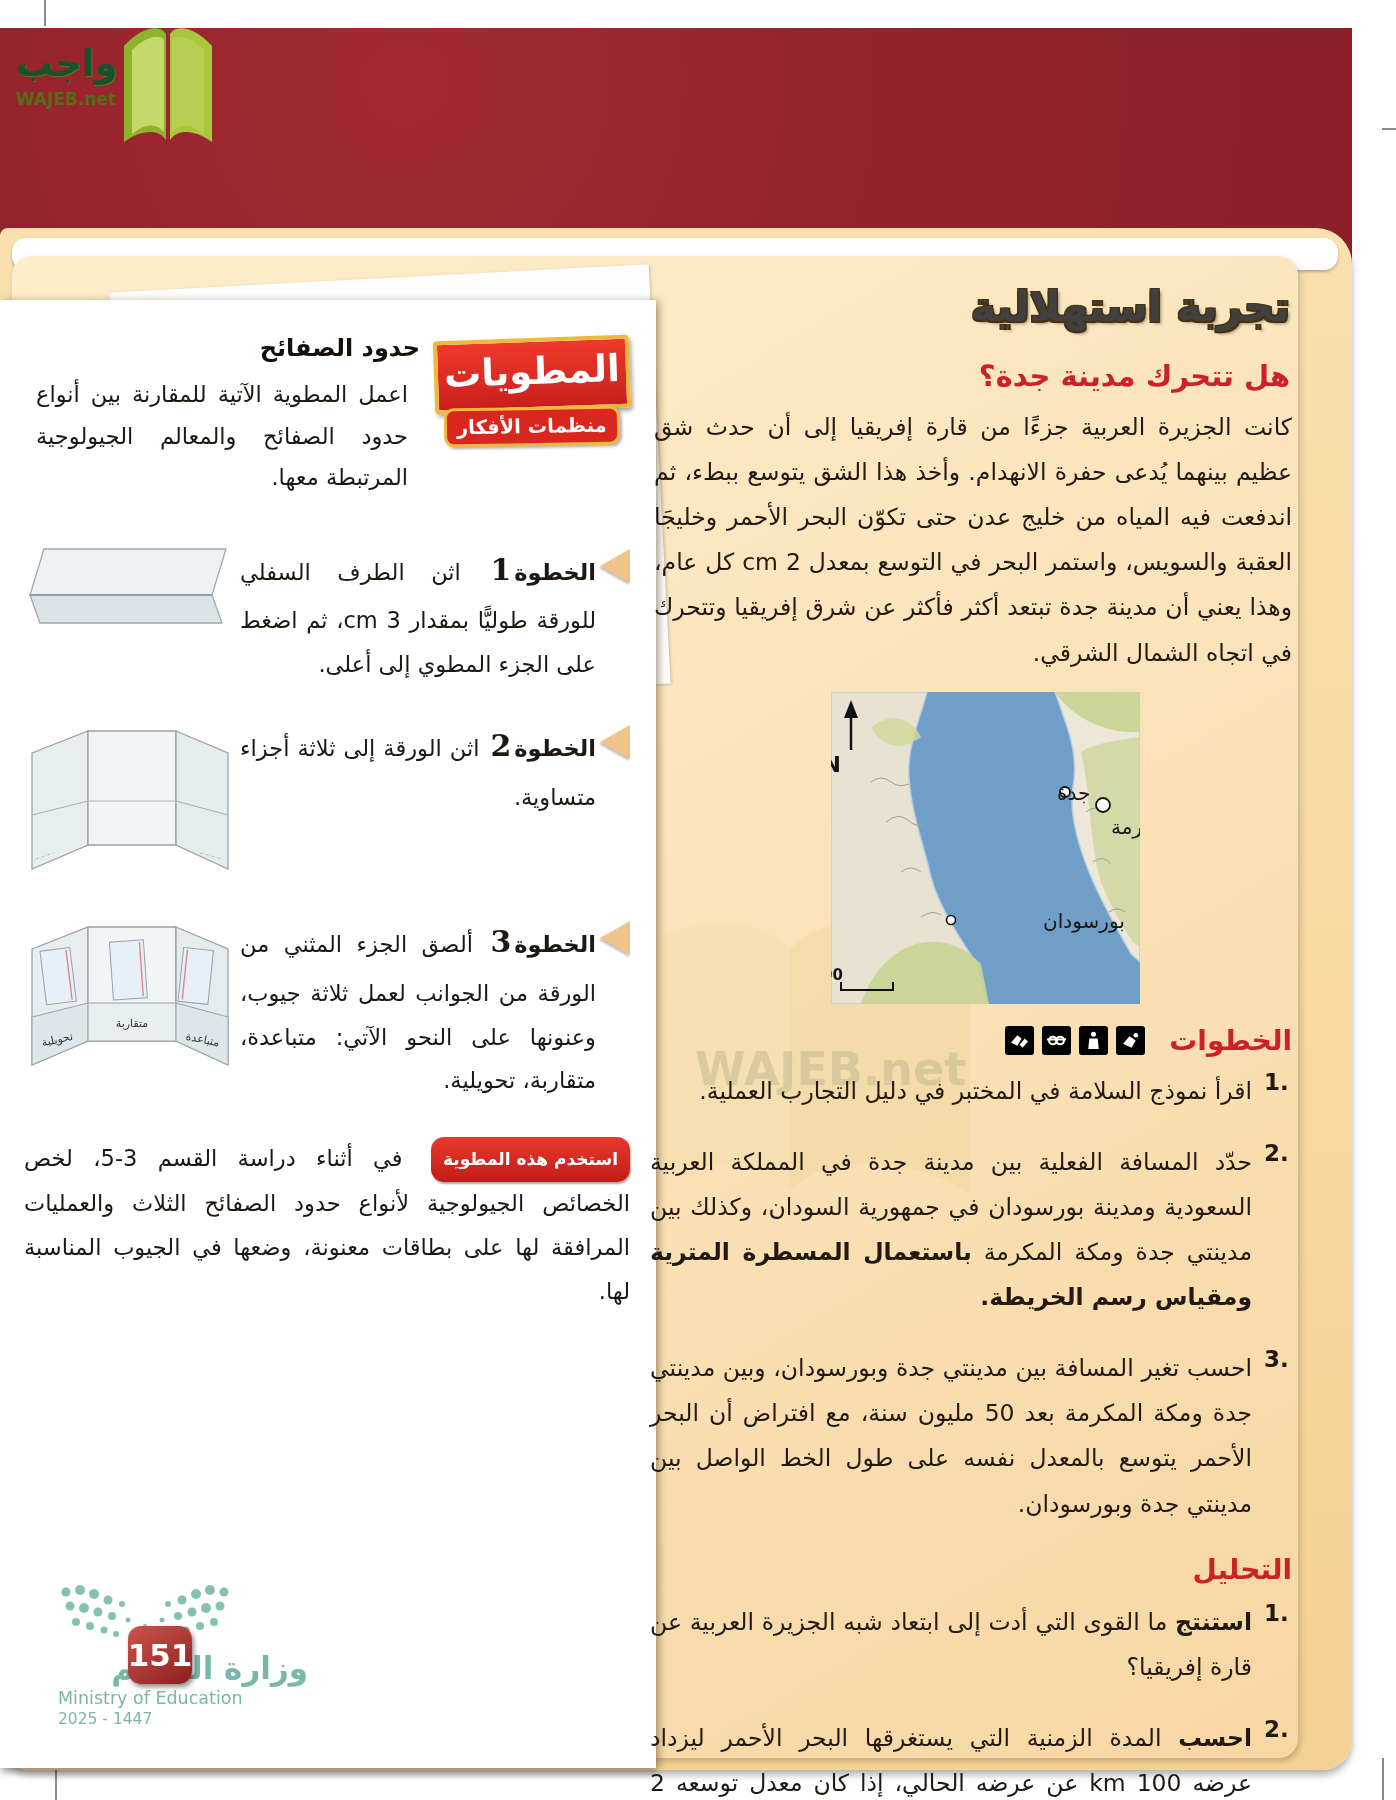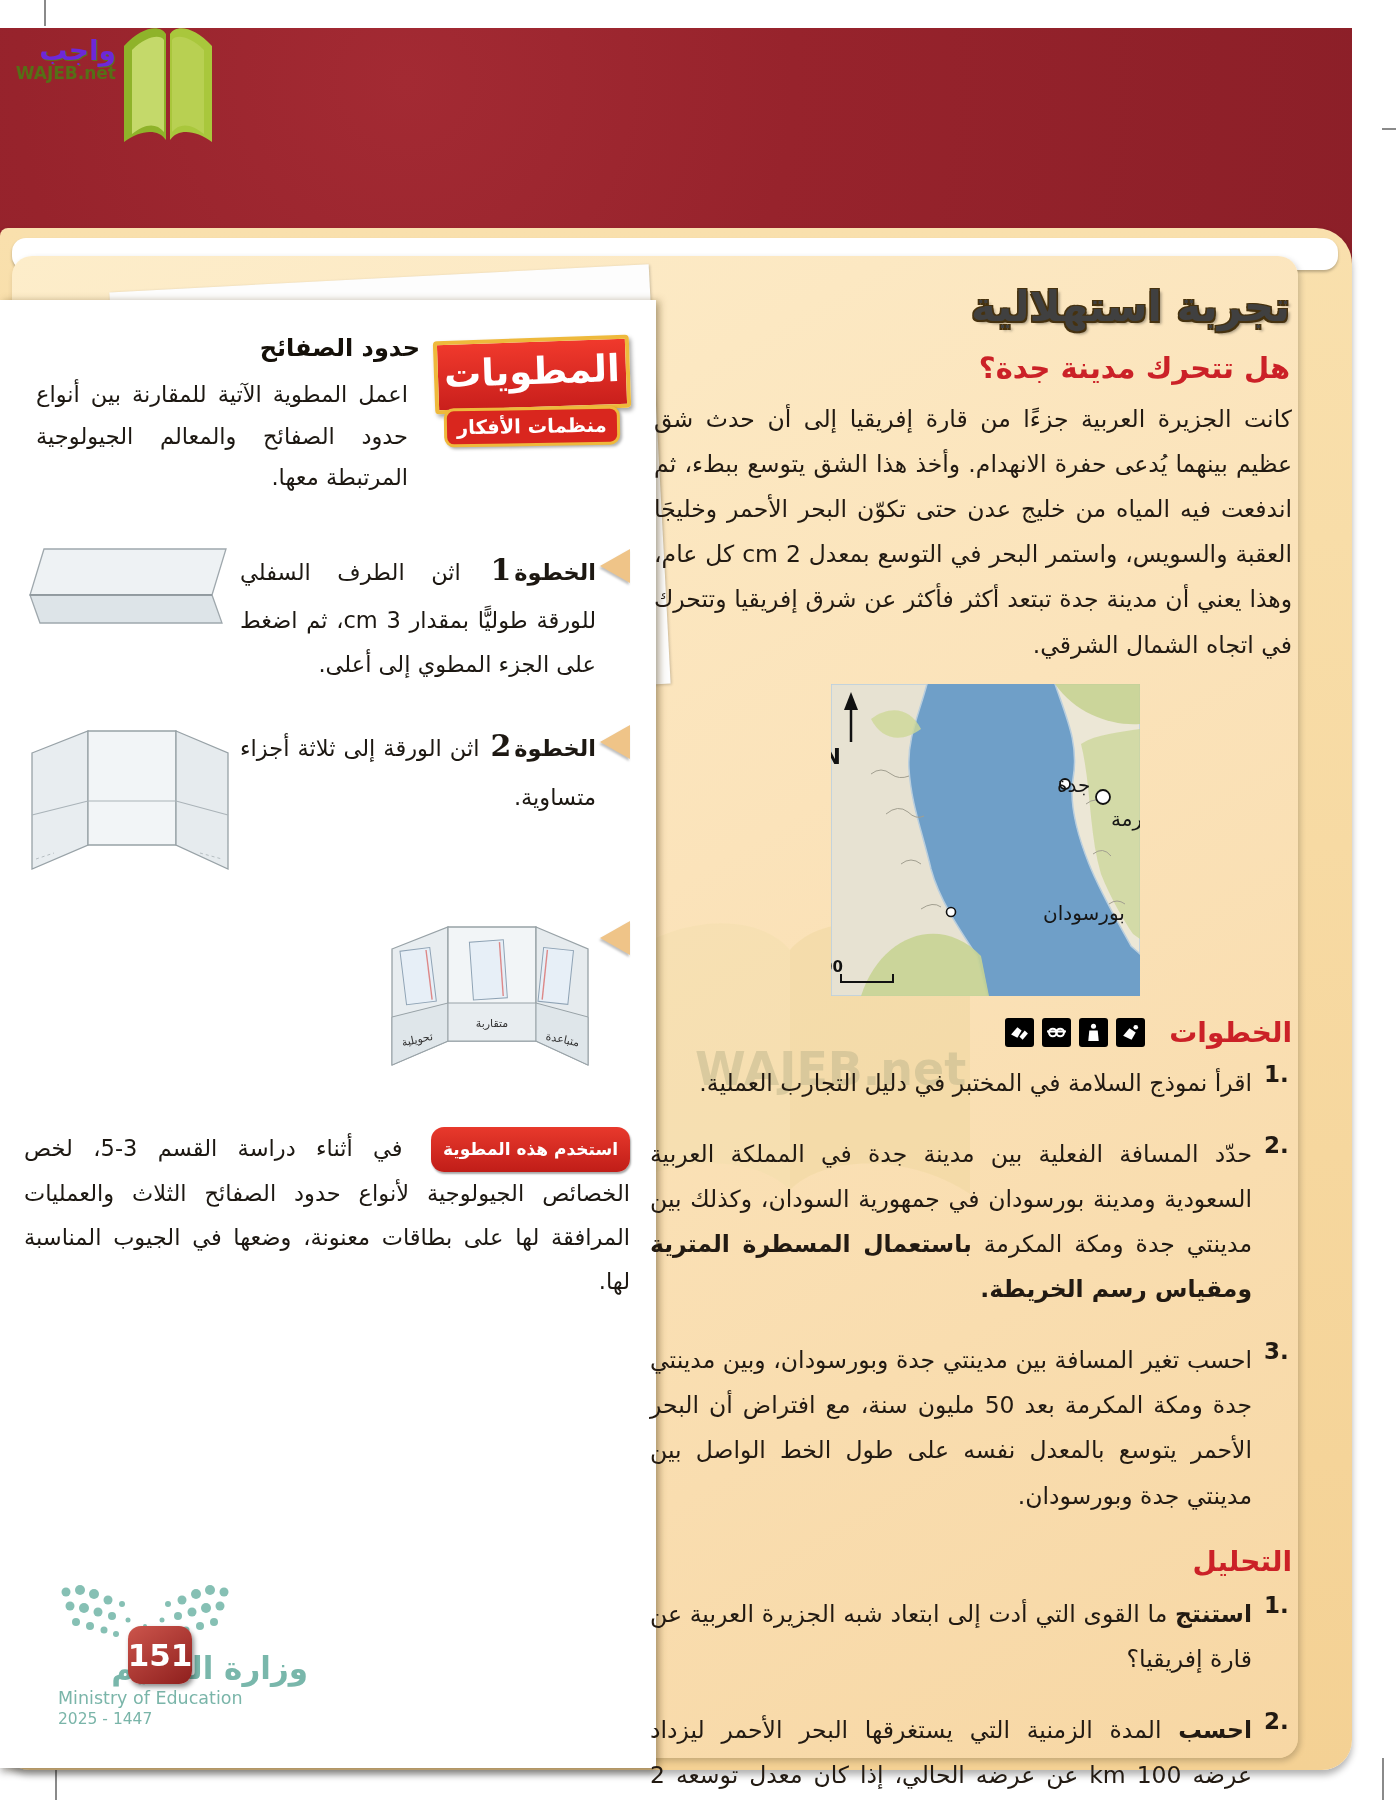--- a/index.html
+++ b/index.html
@@ -64,36 +64,36 @@
   .m-yr{font-size:15.5px;color:#7ab5a9;margin:2px 0 0;}
   .page-badge{position:absolute;left:70px;top:44px;width:64px;height:58px;
     background:linear-gradient(145deg,#cc554c,#8e1f1d);border-radius:13px;color:#fff;
     font-size:31px;font-weight:bold;display:flex;align-items:center;justify-content:center;
     box-shadow:2px 3px 5px rgba(0,0,0,.45);}
   
   .rcol{position:absolute;left:650px;top:282px;width:648px;direction:rtl;}
   .r-title{font-size:42px;font-weight:bold;color:#404040;margin:0 8px 0 0;
     text-shadow:-1.5px -1.5px 0 #46320f,1.5px -1.5px 0 #46320f,-1.5px 1.5px 0 #46320f,
     1.5px 1.5px 0 #46320f,3px 3px 3px rgba(0,0,0,.35);text-align:right;}
-  .r-q{font-size:29px;font-weight:bold;color:#cb2127;margin:20px 8px 12px 0;}
+  .r-q{font-size:29px;font-weight:bold;color:#cb2127;margin:28px 8px 12px 0;}
   .r-intro{font-size:23.5px;line-height:1.92;text-align:justify;color:#221a12;margin:0 6px 0 4px;}
   .map-wrap{width:309px;margin:16px 158px 4px auto;}
   .steps-head{display:flex;direction:rtl;align-items:center;gap:24px;margin:16px 6px 12px 0;}
   .head-red{font-size:28px;font-weight:bold;color:#cb2127;margin:0;}
   .icons{display:flex;gap:8px;}
   .sicon{width:29px;height:29px;background:#000;border-radius:3px;display:flex;
     align-items:center;justify-content:center;flex:none;}
   .oitem{display:flex;direction:rtl;gap:12px;margin:0 6px 26px 0;}
   .onum{font-weight:bold;font-size:23px;min-width:28px;text-align:left;color:#221a12;}
   .otext{flex:1;font-size:23.5px;line-height:1.92;text-align:justify;color:#221a12;}
   .bold{font-weight:bold;}
   
   .brand{position:absolute;left:8px;top:8px;width:230px;display:flex;direction:ltr;}
   .brand-txt{margin-top:26px;text-align:right;width:108px;}
-  .brand-ar{font-size:28px;font-weight:bold;color:#6d28d9;text-shadow:1px 1px 0 #5c741a;margin:0;}
+  .brand-ar{font-size:37px;font-weight:bold;color:#14532d;text-shadow:1px 1px 0 #5c741a;margin:8px;}
   .brand-en{font-size:17px;font-weight:bold;color:#5570212;color:#566f16;margin:-4px 0 0;}
 </style>
 </head>
 <body>
 
 <div class="page">
 
   <div class="crop" style="left:44px;top:0;width:2px;height:26px;"></div>
   <div class="crop" style="left:0;top:128px;width:14px;height:2px;"></div>
   <div class="crop" style="right:0;top:128px;width:14px;height:2px;"></div>
@@ -168,20 +168,24 @@
             <polygon points="64,14 152,14 152,128 64,128" fill="#f2f5f7" stroke="#98a2a7" stroke-width="1.3"></polygon>
             <polygon points="152,14 204,36 204,152 152,128" fill="#e6ebee" stroke="#98a2a7" stroke-width="1.3"></polygon>
             <path d="M8 98 L64 84 L152 84 L204 98" fill="none" stroke="#aab3b8" stroke-width="1.2"></path>
             <path d="M12 142 L30 136 M176 136 L198 142" stroke="#b6bec2" stroke-width="1" stroke-dasharray="3,3"></path>
           </svg>
         </div>
       </div>
 
       <div class="step-row">
         <span class="arrow"></span>
+        <div class="step-text">
+          <span class="step-lb">الخطوة</span><span class="step-no" dir="ltr">3</span>
+          <span>ألصق الجزء المثني من الورقة من الجوانب لعمل ثلاثة جيوب، وعنونها على النحو الآتي: متباعدة، متقاربة، تحويلية.</span>
+        </div>
         <div class="step-illus">
           <svg width="212" height="176" viewBox="0 0 212 176">
             <polygon points="8,36 64,14 64,128 8,152" fill="#e8edf0" stroke="#98a2a7" stroke-width="1.3"></polygon>
             <polygon points="64,14 152,14 152,128 64,128" fill="#f2f5f7" stroke="#98a2a7" stroke-width="1.3"></polygon>
             <polygon points="152,14 204,36 204,152 152,128" fill="#e6ebee" stroke="#98a2a7" stroke-width="1.3"></polygon>
             <g transform="rotate(-7 36 70)">
                 <rect x="20" y="36" width="30" height="54" fill="#e7eff7" stroke="#8fa3b5"></rect>
                 <line x1="46" y1="38" x2="46" y2="88" stroke="#d88" stroke-width="1.4"></line>
               </g>
             <g transform="rotate(-4 104 66)">

